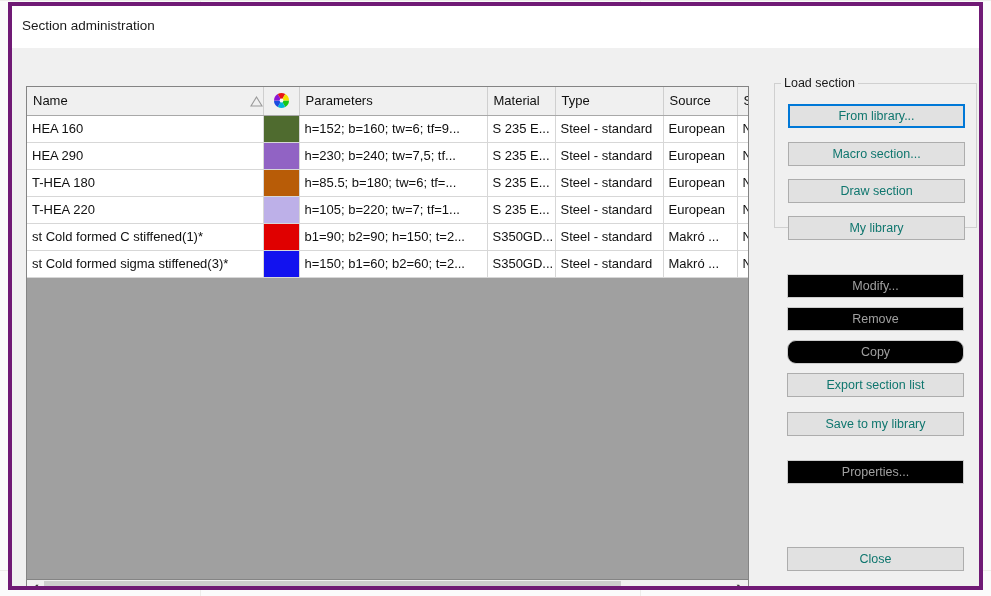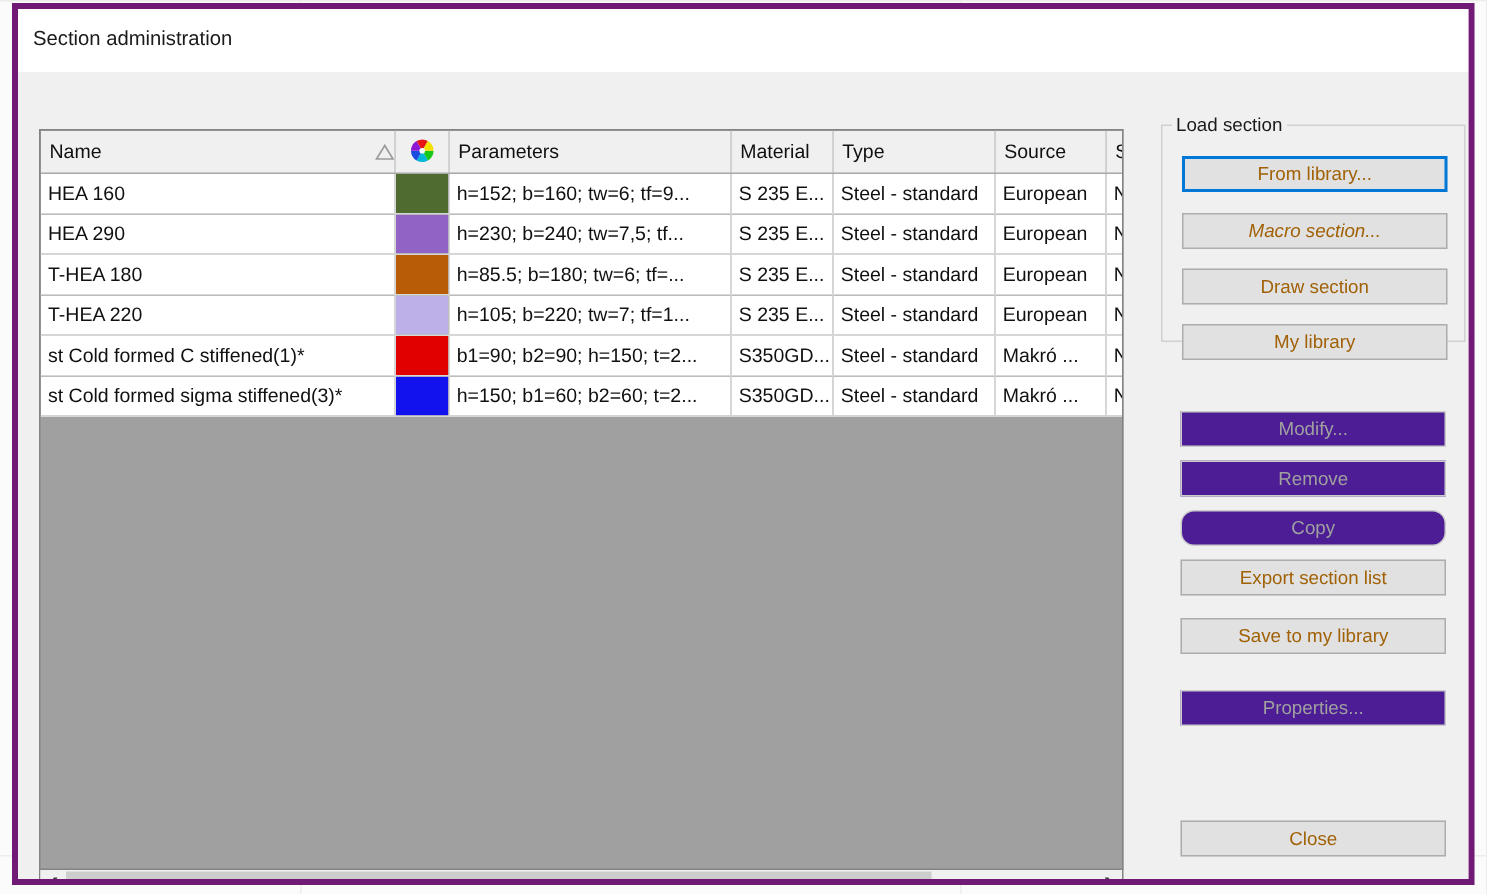--- a/index.html
+++ b/index.html
@@ -209,40 +209,40 @@
   .btn {
     position: absolute;
     left: 13px;
     width: 177px;
     height: 24px;
     background: #e1e1e1;
     border: 1px solid #adadad;
     box-sizing: border-box;
     font-family: "Liberation Sans", sans-serif;
     font-size: 12.5px;
-    color: #a16207;
+    color: #0f766e;
     text-align: center;
     line-height: 22px;
     padding: 0;
     cursor: default;
     white-space: nowrap;
     overflow: hidden;
   }
   .btn.default {
     border: 2px solid #0078d7;
     line-height: 20px;
   }
   .btn.disabled {
-    background: #4c1d95;
+    background: #000000;
     border: 1px solid #cccccc;
     color: #a0a0a0;
   }
 
   #btn-from-library { top: 14px; }
-  #btn-macro-section { top: 52px; font-style: italic; }
+  #btn-macro-section { top: 52px; }
   #btn-draw-section  { top: 89px; }
   #btn-my-library    { top: 126px; text-align: center; }
 
   #rightpanel .lower { left: 23px; }
   #btn-modify      { top: 226px; }
   #btn-remove      { top: 259px; }
   #btn-copy        { top: 292px; border-radius: 9px; }
   #btn-export      { top: 325px; }
   #btn-save        { top: 364px; }
   #btn-properties  { top: 412px; }

